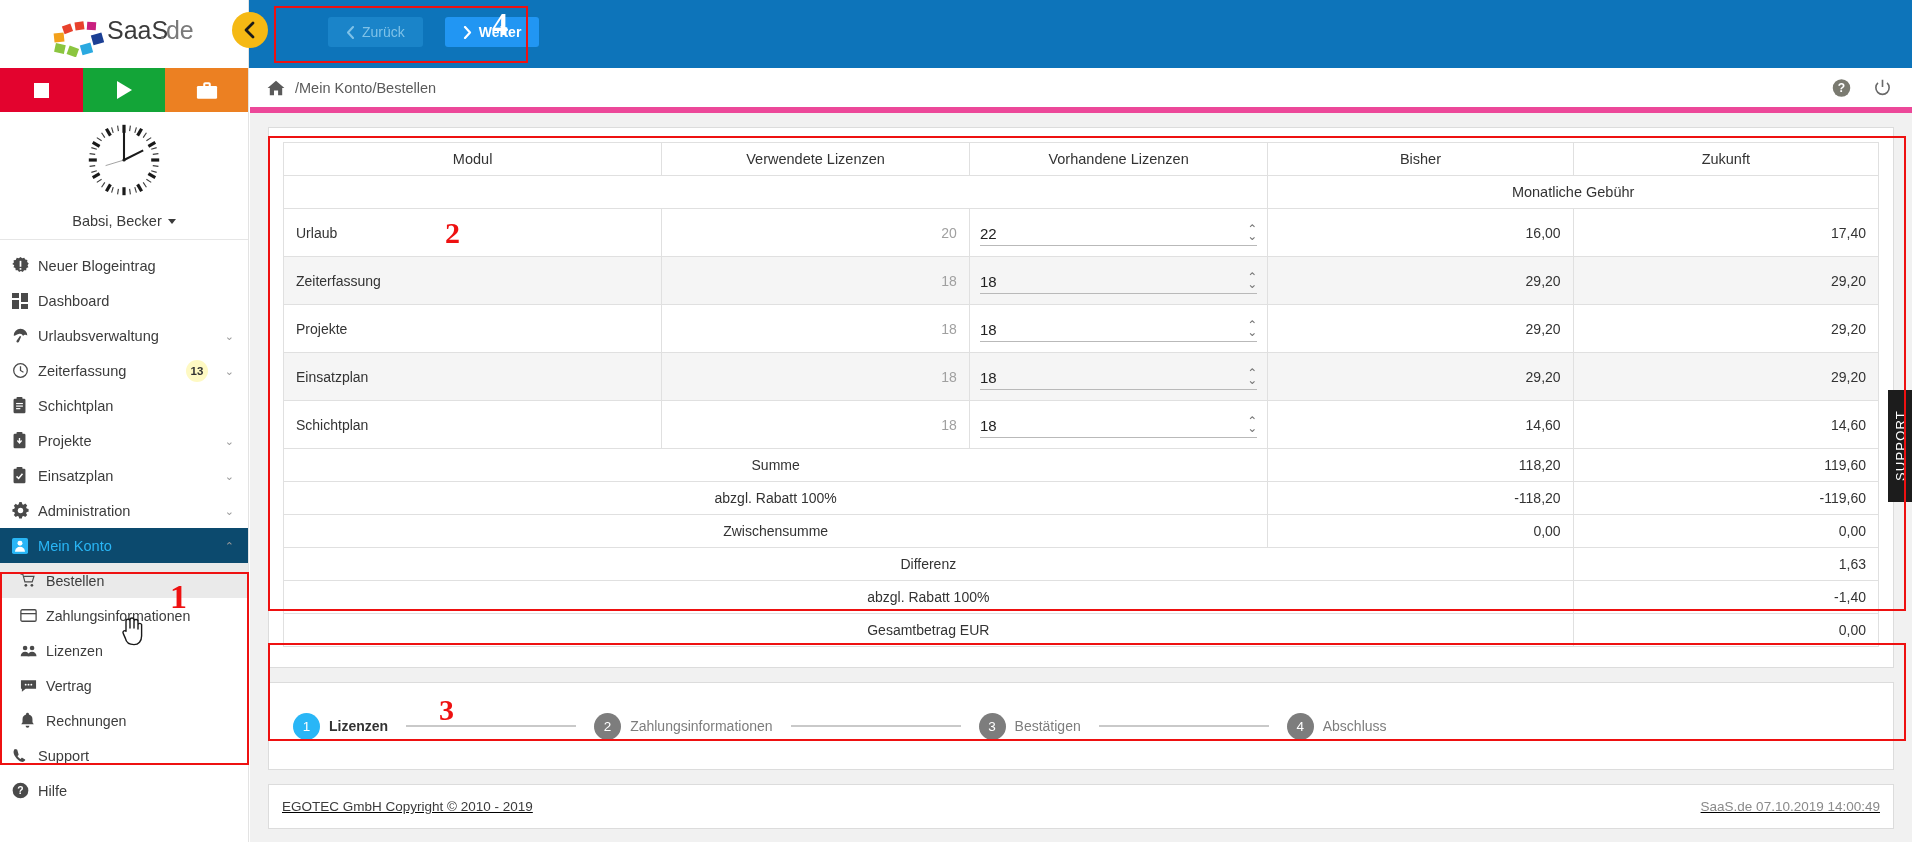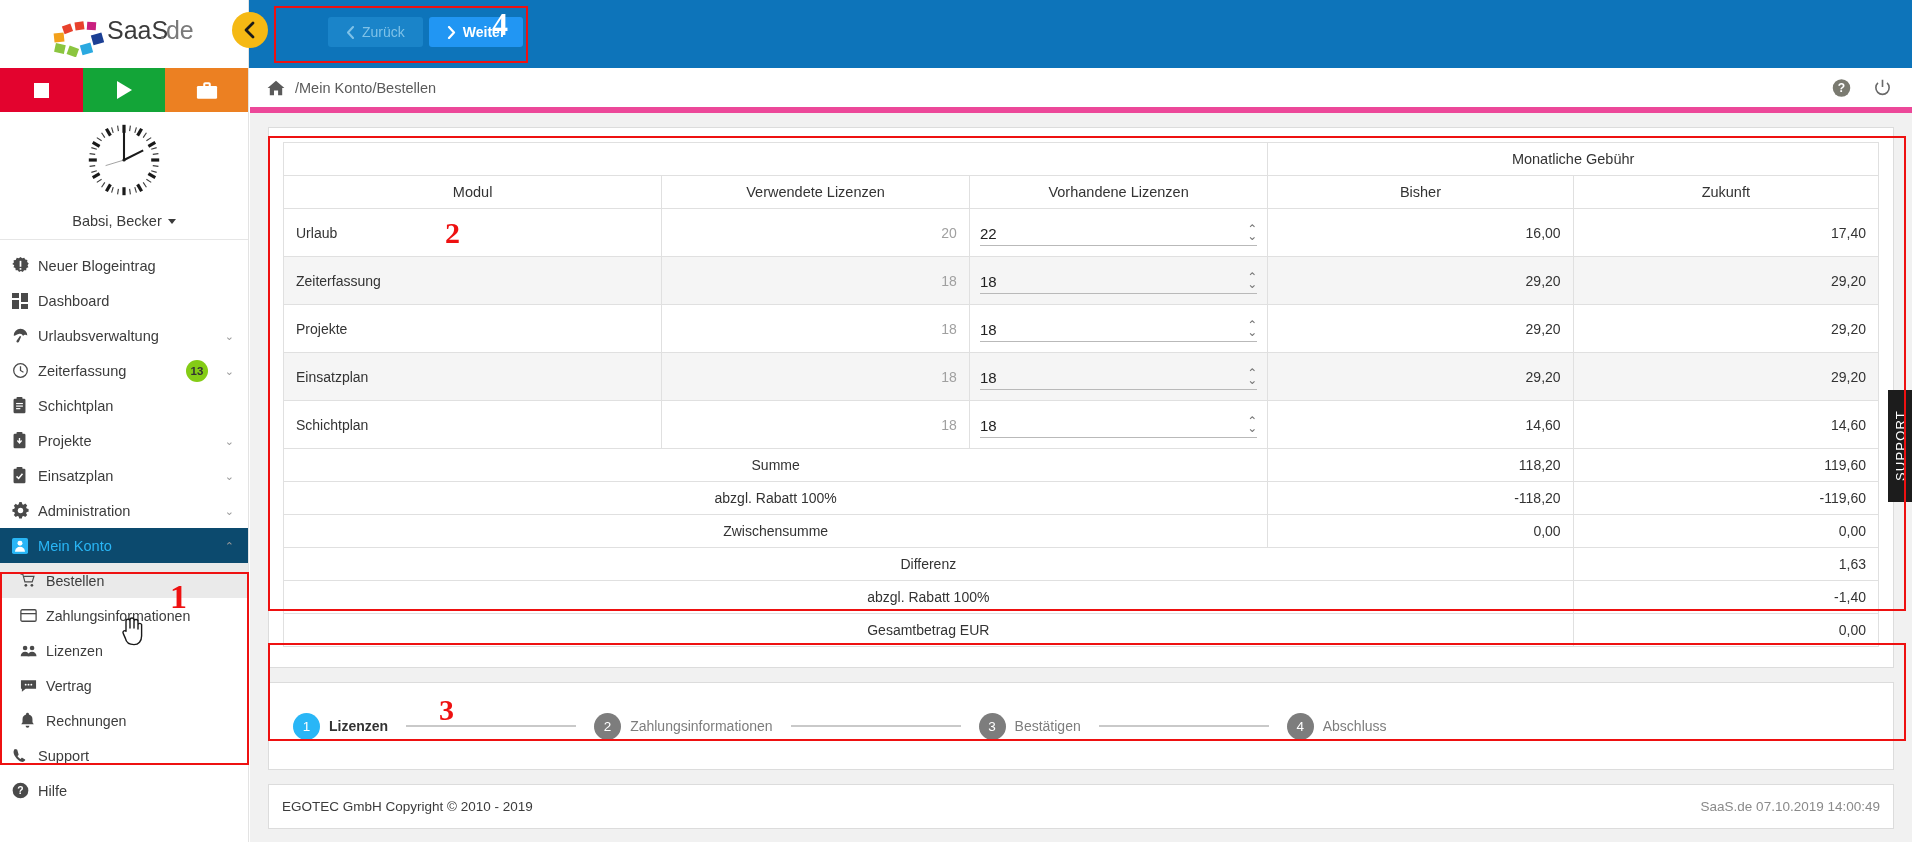--- a/index.html
+++ b/index.html
@@ -64,40 +64,40 @@
   .navitem.child { padding-left: 20px; font-size: 14.2px; }
   .navitem.active-parent { background: #0c4a6e; color: #29b6f6; }
   .navitem.active-parent .nico svg { fill: #29b6f6; }
   .navitem.active-child { background: #eaeaea; }
   .navitem .chev {
     position: absolute; right: 14px; top: 50%; transform: translateY(-50%);
     color: #9a9a9a; font-size: 11px;
   }
   .badge {
     position: absolute; right: 40px; top: 50%; transform: translateY(-50%);
-    background: #84cc16; color: #333; border-radius: 50%;
+    background: #fef9c3; color: #333; border-radius: 50%;
     width: 22px; height: 22px; font-size: 11.5px; font-weight: bold;
     display: flex; align-items: center; justify-content: center;
   }
 
   
   .collapse-btn {
     position: absolute; left: 232px; top: 12px;
     width: 36px; height: 36px; border-radius: 50%;
     background: #f5b914; display: flex; align-items: center; justify-content: center;
     z-index: 30; cursor: pointer;
   }
 
   
   .topbar {
     position: absolute; left: 249px; top: 0; right: 0; height: 68px;
     background: #0d74ba;
   }
   .topbar-btns {
-    position: absolute; left: 79px; top: 17px; display: flex; gap: 6px;
+    position: absolute; left: 79px; top: 17px; display: flex; gap: 22px;
   }
   .btn-back, .btn-next {
     height: 30px; display: flex; align-items: center; gap: 7px;
     padding: 0 18px; border-radius: 3px; font-size: 14px; cursor: pointer;
   }
   .btn-back { background: #1a84c9; color: #7fc2e8; }
   .btn-next { background: #2196f3; color: #ffffff; font-weight: bold; }
   .marker-4 {
     position: absolute; left: 243px; top: 6px;
     color: #ffffff; font-size: 32px; font-weight: bold;
@@ -173,21 +173,21 @@
   .step .circ.off { background: #7d7d7d; }
   .step .slabel { font-size: 14px; color: #7d7d7d; }
   .step .slabel.on { color: #333; font-weight: bold; }
   .steplinewrap { flex: 0 0 auto; }
   .stepline { height: 2px; background: #c9c9c9; width: 170px; margin: 0 18px; }
 
   
   .footer {
     margin-top: 14px; height: 45px; background: #fff; border: 1px solid #dcdcdc;
     display: flex; align-items: center; justify-content: space-between;
-    padding: 0 13px; font-size: 13.5px;
+    padding: 0 13px; font-size: 13.5px; text-decoration: underline;
   }
   .footer .left { color: #3c3c3c; }
   .footer .right { color: #8a8a8a; }
 
   
   .support-tab {
     position: absolute; right: 0; top: 390px;
     width: 24px; height: 112px; background: #1c1c1c;
     display: flex; align-items: center; justify-content: center;
     z-index: 20; cursor: pointer;
@@ -529,29 +529,29 @@
     </div>
   </div>
 
   <div class="content">
 
     <div class="card card-table">
       <div class="marker-red" style="left:176px; top:88px; font-size:30px;">2</div>
       <table class="lic">
         <tbody>
             <tr>
-          <td class="hdr-blank" colspan="3"></td>
-          <td class="hdr-cell" colspan="2">Monatliche Gebühr</td>
-        </tr>
-        <tr>
           <td class="hdr-cell">Modul</td>
           <td class="hdr-cell">Verwendete Lizenzen</td>
           <td class="hdr-cell">Vorhandene Lizenzen</td>
           <td class="hdr-cell">Bisher</td>
           <td class="hdr-cell">Zukunft</td>
+        </tr>
+        <tr>
+          <td class="hdr-blank" colspan="3"></td>
+          <td class="hdr-cell" colspan="2">Monatliche Gebühr</td>
         </tr>
 
         <tr class="row-mod">
           <td class="td-mod">Urlaub</td>
           <td class="td-used">20</td>
           <td class="td-avail">
             <div class="spinner">
               <input type="text" value="22" style="">
               <span class="arrows">
                 <span>⌃</span>

